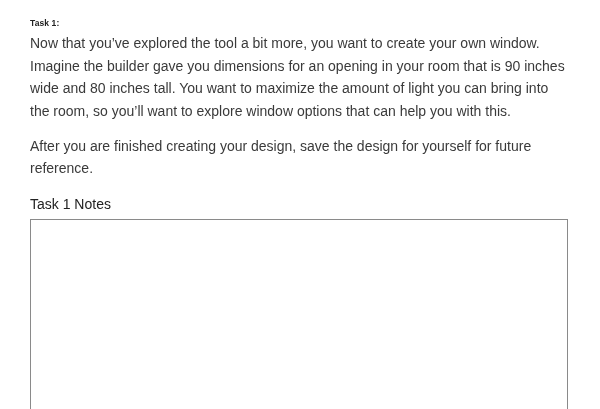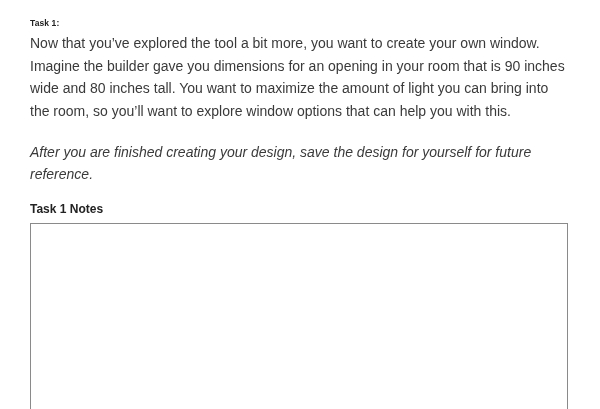--- a/index.html
+++ b/index.html
@@ -29,26 +29,25 @@
     letter-spacing: 0.1px;
   }
   .task-body {
     font-size: 14px;
     line-height: 1.62;
     color: #3a3a3a;
     margin: 0;
     width: 540px;
   }
   .task-body.second {
-    margin-top: 18px;
-    font-style: italic;
+    margin-top: 12px;
   }
   .notes-label {
-    font-size: 12px;
-    font-weight: bold;
+    font-size: 14px;
+    font-weight: normal;
     color: #222222;
     margin: 16px 0 7px 0;
   }
   .notes-box {
     width: 538px;
     height: 200px;
     border: 1px solid #8a8a8a;
     background: #ffffff;
     box-sizing: border-box;
   }

